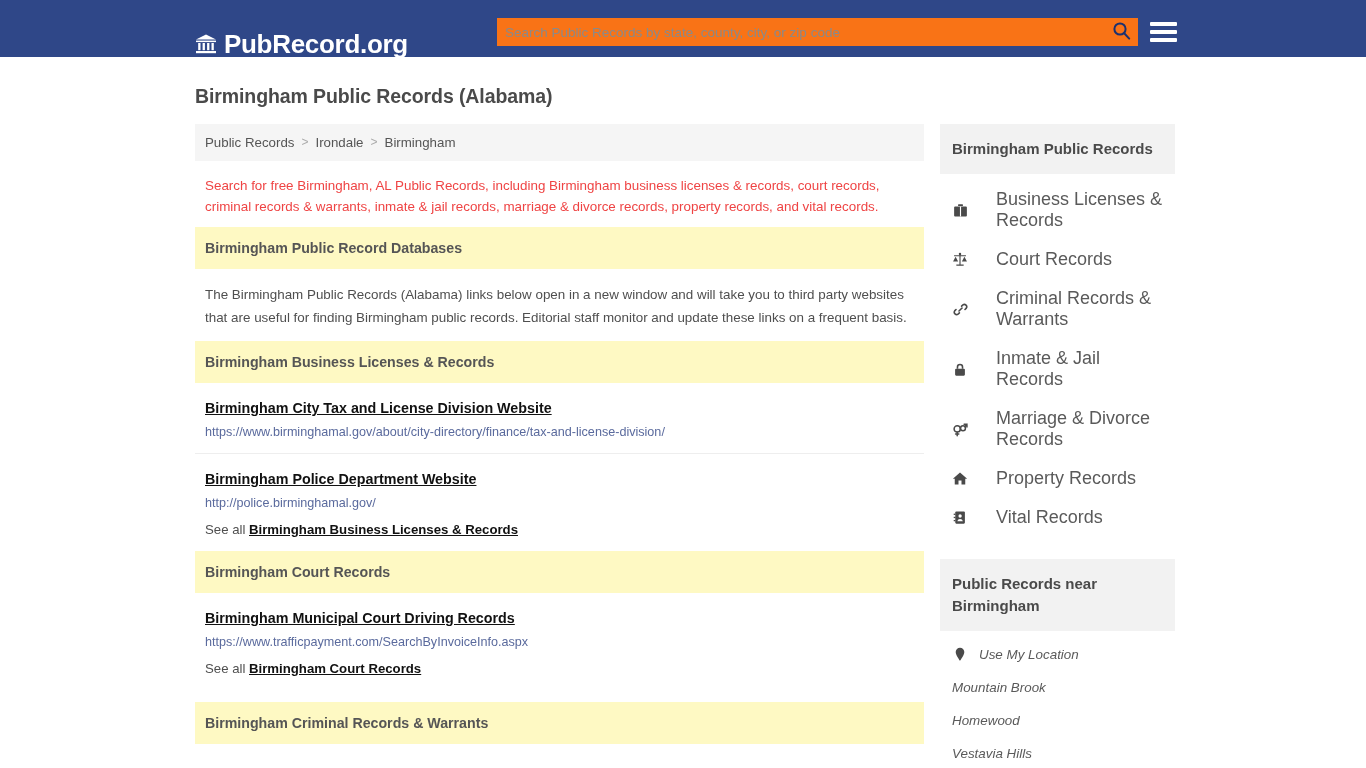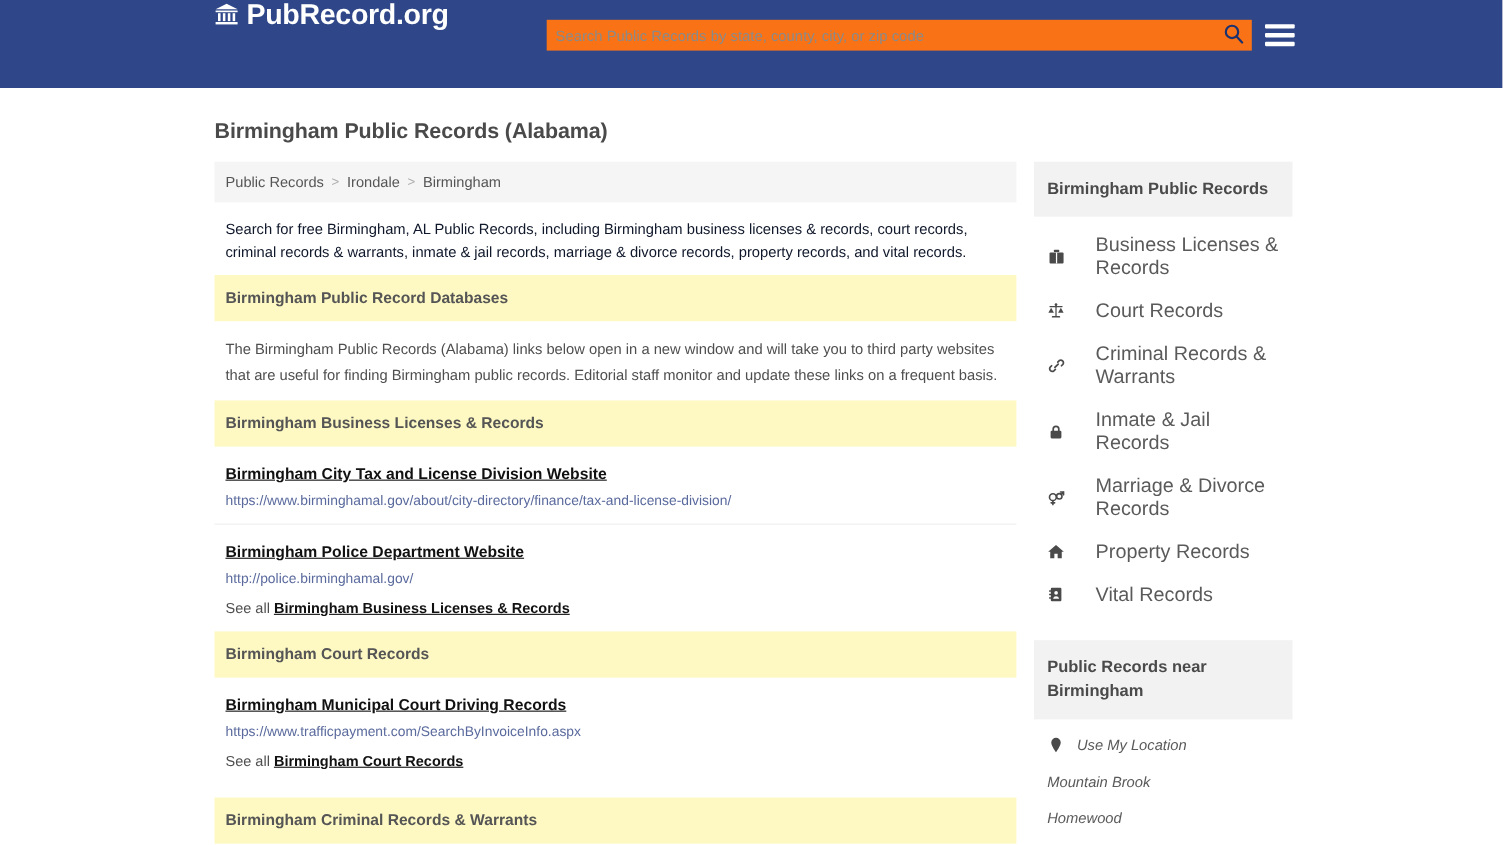--- a/index.html
+++ b/index.html
@@ -6,24 +6,24 @@
   html, body {
     width: 1366px;
     height: 768px;
     overflow: hidden;
     background: #ffffff;
     font-family: "Liberation Sans", sans-serif;
   }
 
   
   .site-header {
-    height: 80px;
+    height: 57px;
     background: #2f4788;
     display: flex;
-    align-items: flex-start;
+    align-items: flex-end;
     position: relative;
   }
   .brand {
     display: flex;
     align-items: center;
     gap: 7px;
     margin-left: 195px;
     text-decoration: none;
   }
   .brand-icon { width: 22px; height: 22px; display: block; }
@@ -107,21 +107,21 @@
     color: #555555;
     text-decoration: none;
   }
   .bc-sep { color: #aaaaaa; font-size: 12px; }
 
   
   .intro {
     padding: 14px 10px 10px 10px;
     font-size: 13.4px;
     line-height: 21px;
-    color: #0f172a;
+    color: #ef4444;
   }
   .sec-body {
     padding: 14px 10px 12px 10px;
     font-size: 13.4px;
     line-height: 23px;
     color: #4f4f4f;
   }
 
   
   .sec-head {

